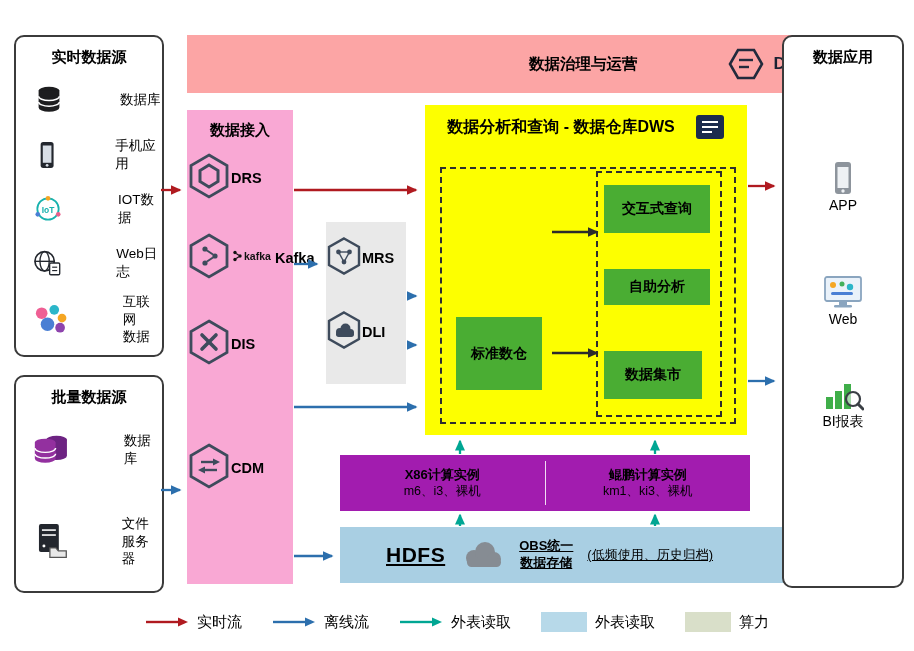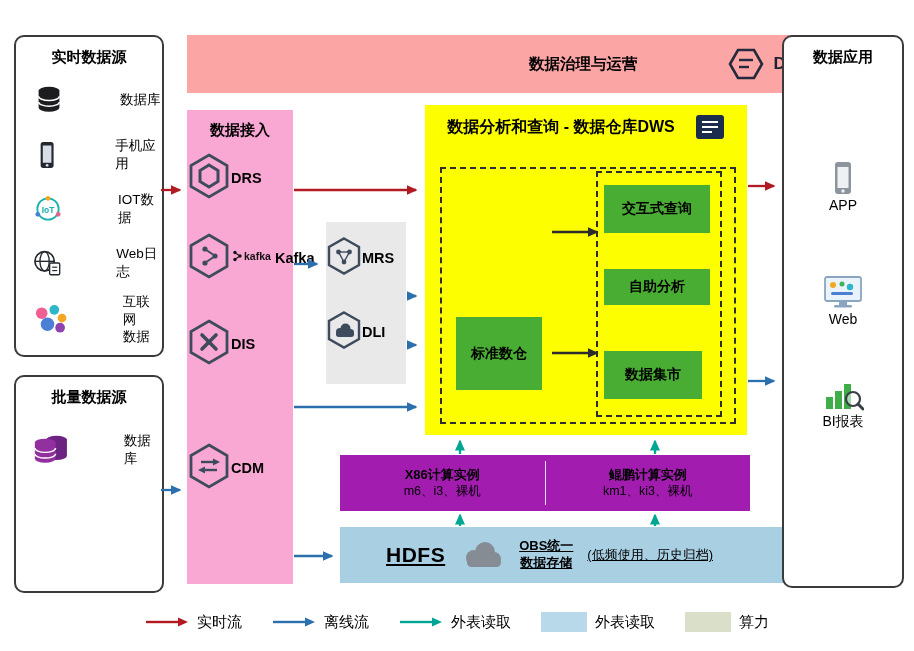--- a/index.html
+++ b/index.html
@@ -116,20 +116,31 @@
       <svg width="40" height="36" viewBox="0 0 40 36">
         <ellipse cx="26" cy="7" rx="11" ry="4" fill="#6d2382"></ellipse>
         <path d="M15 7 V24 a11 4.5 0 0 0 22 0 V7" fill="#6d2382"></path>
         <ellipse cx="14" cy="10" rx="11" ry="4" fill="#93309f"></ellipse>
         <path d="M3 10 V27 a11 4.5 0 0 0 22 0 V10" fill="#93309f"></path>
         <path d="M3 16 a11 4.5 0 0 0 22 0" fill="none" stroke="#fff" stroke-width="1.5"></path>
         <path d="M3 22 a11 4.5 0 0 0 22 0" fill="none" stroke="#fff" stroke-width="1.5"></path>
       </svg>
       <span class="lbl">数据库</span>
     </div>
+    <div class="row" style="top:138px">
+      <svg width="36" height="38" viewBox="0 0 36 38">
+        <rect x="7" y="2" width="20" height="28" rx="2" fill="#23272e"></rect>
+        <line x1="10" y1="8" x2="24" y2="8" stroke="#fff" stroke-width="1.6"></line>
+        <line x1="10" y1="13" x2="24" y2="13" stroke="#fff" stroke-width="1.6"></line>
+        <circle cx="12" cy="24" r="1.5" fill="#fff"></circle>
+        <path d="M18 26 h6 l2.5 3 h8 v6.5 h-16.5 z" fill="#e8e8e8" stroke="#555" stroke-width="1.3"></path>
+      </svg>
+      <span class="lbl">文件
+服务器</span>
+    </div>
   </div>
 
   <div class="ingest-col">
     <div class="box-title">数据接入</div>
     <div class="svc-group" style="top:42px">
       <svg width="44" height="48" viewBox="0 0 44 48">
         <polygon points="22,3 40,13.5 40,34.5 22,45 4,34.5 4,13.5" fill="none" stroke="#3e4b5c" stroke-width="2.8"></polygon>
         <polygon points="22,13 31,18.5 31,29.5 22,35 13,29.5 13,18.5" fill="none" stroke="#3e4b5c" stroke-width="3"></polygon>
       </svg>
       <div class="svc-name">DRS</div>

